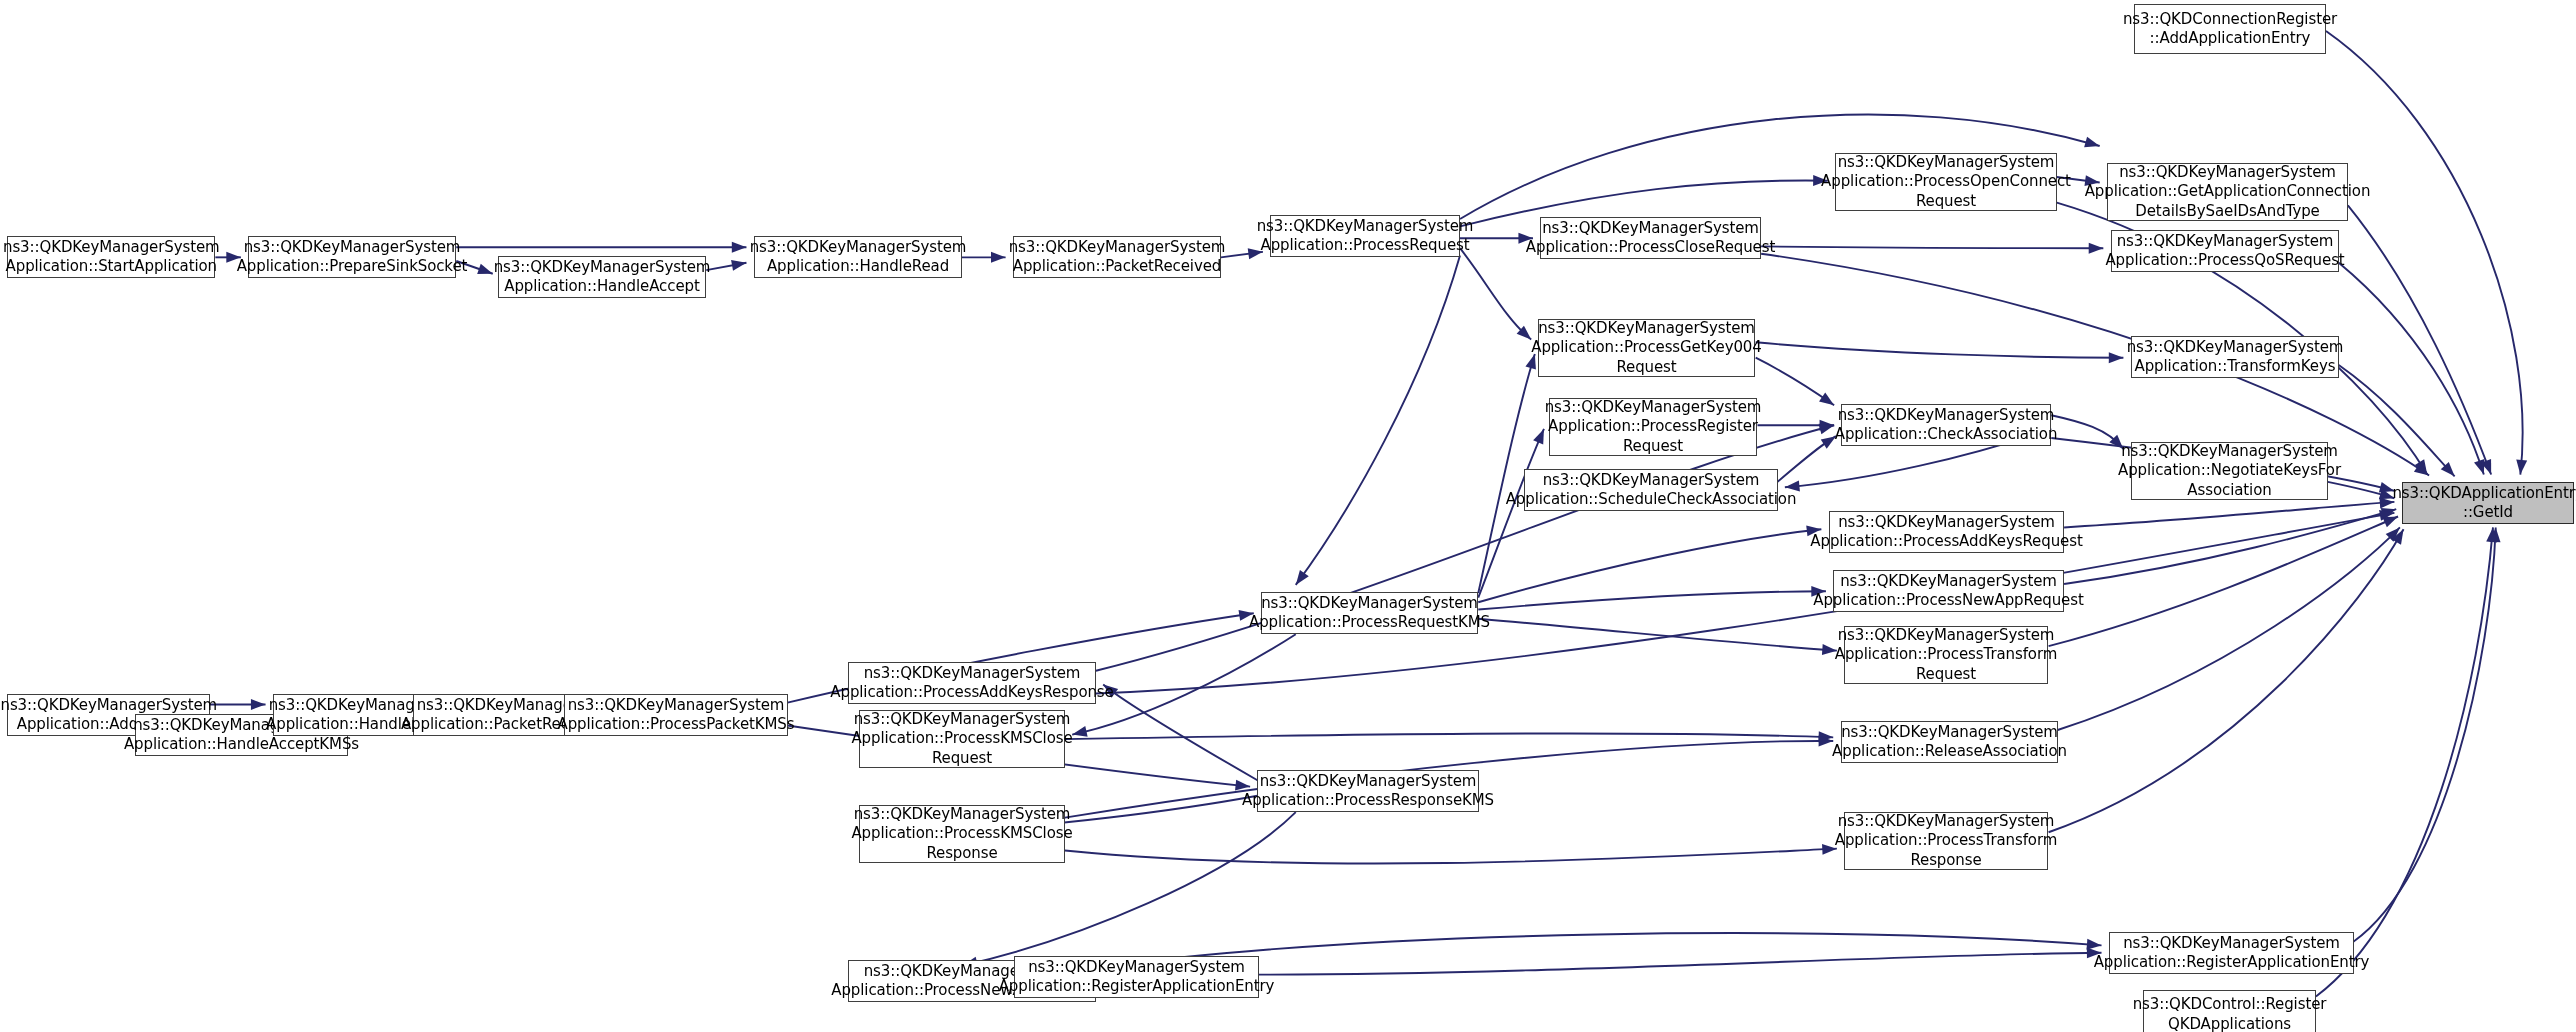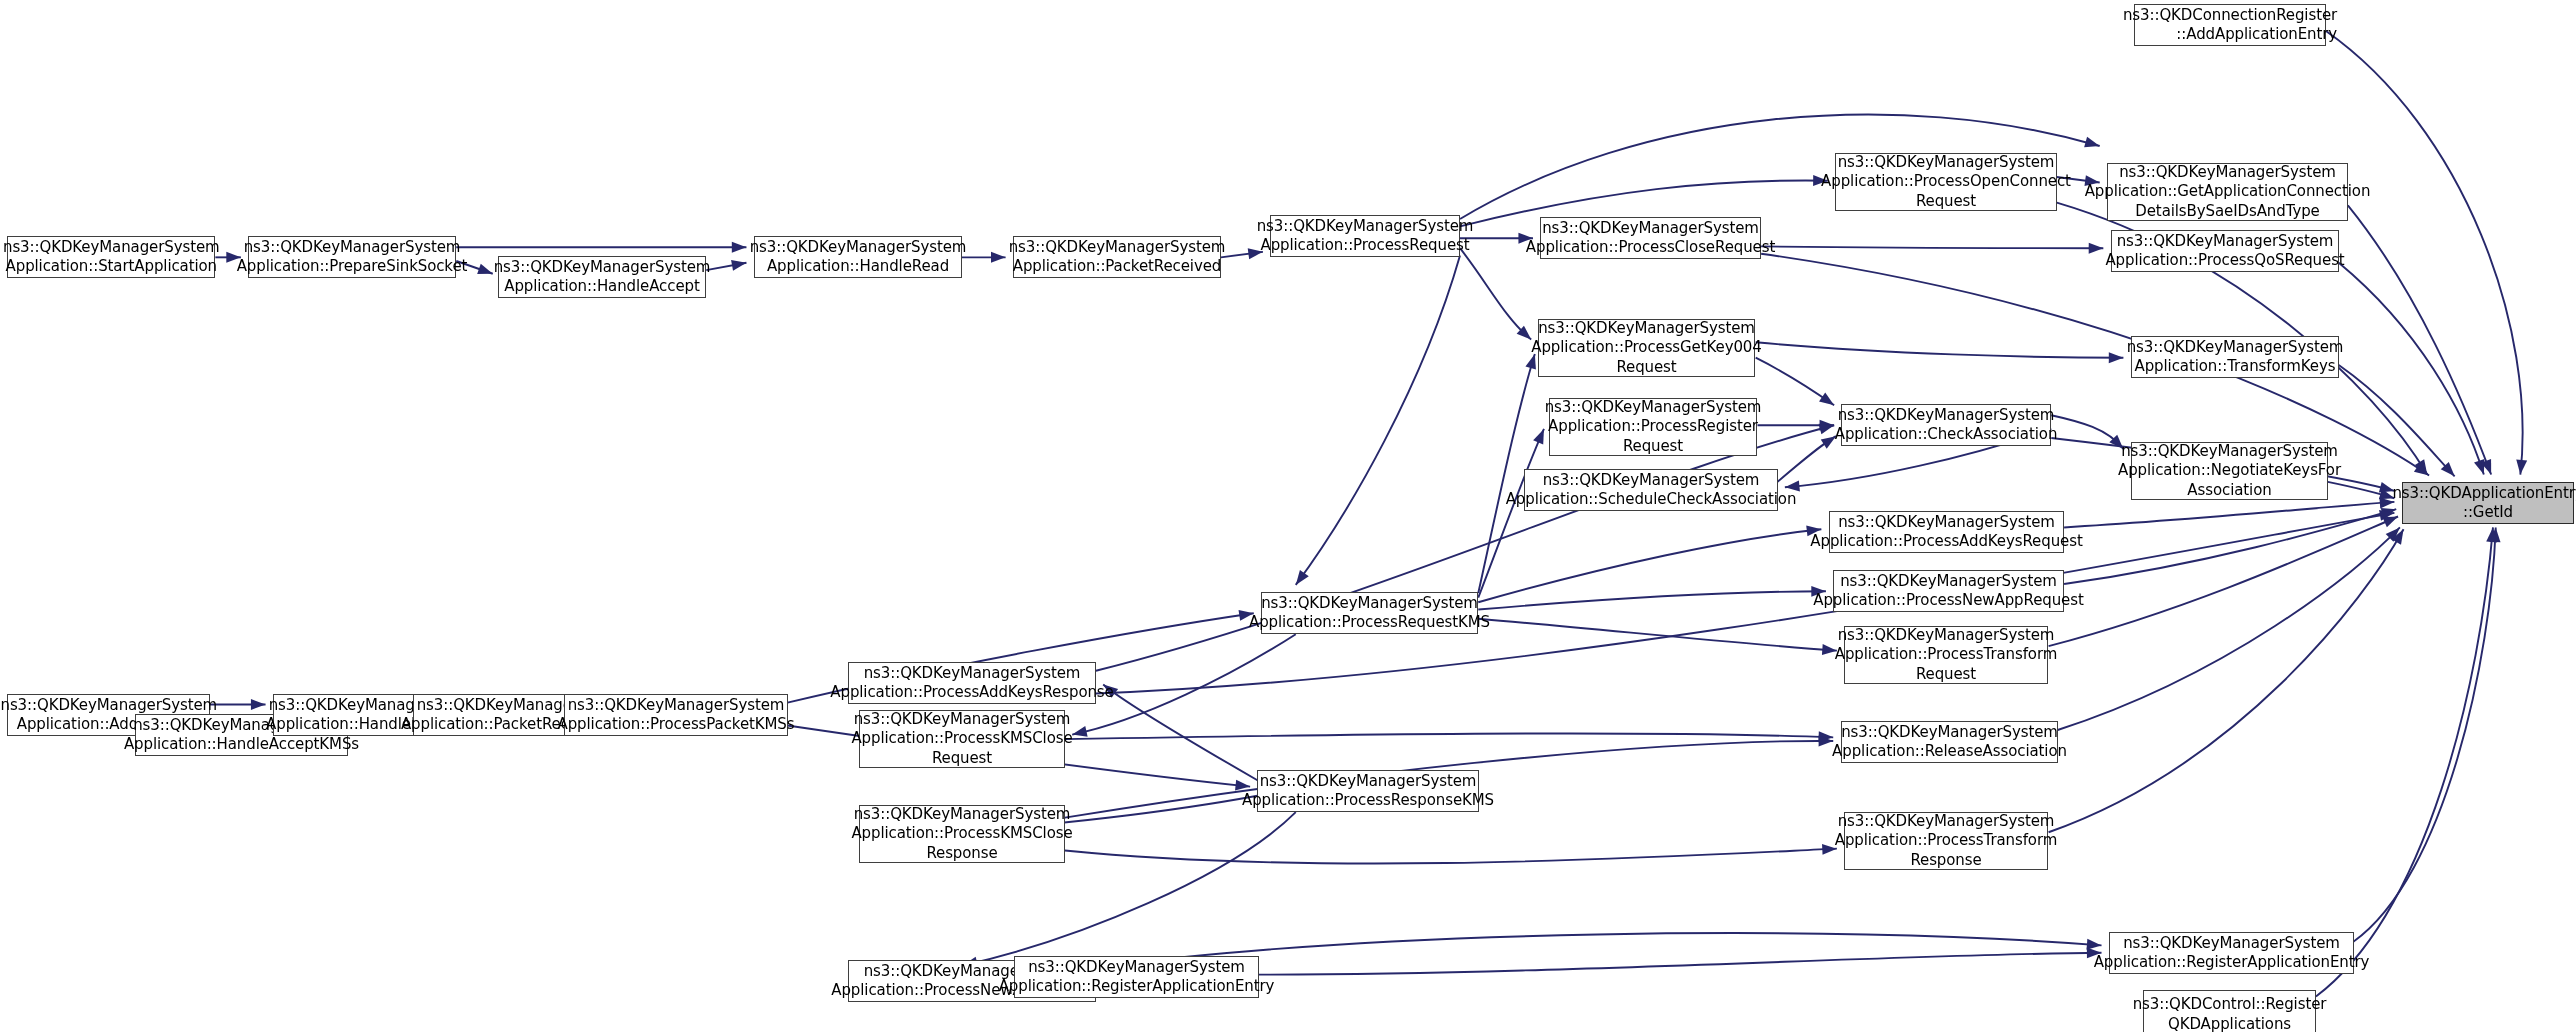--- a/index.html
+++ b/index.html
@@ -242,16 +242,16 @@
 Application::ProcessTransform
 Response</div>
     <div class="gnode" style="left: 848px; top: 960px; width: 248px; height: 42px;">ns3::QKDKeyManagerSystem
 Application::ProcessNewAppResponse</div>
     <div class="gnode" style="left: 1014px; top: 956px; width: 245px; height: 42px;">ns3::QKDKeyManagerSystem
 Application::RegisterApplicationEntry</div>
     <div class="gnode" style="left: 2109px; top: 932px; width: 245px; height: 42px;">ns3::QKDKeyManagerSystem
 Application::RegisterApplicationEntry</div>
     <div class="gnode" style="left: 2143px; top: 990px; width: 173px; height: 49px;">ns3::QKDControl::Register
 QKDApplications</div>
-    <div class="gnode" style="left: 2134px; top: 3.7px; width: 192px; height: 42px; text-align: right;">ns3::QKDConnectionRegister
+    <div class="gnode" style="left: 2134px; top: 3.7px; width: 192px; height: 50px;">ns3::QKDConnectionRegister
 ::AddApplicationEntry</div>
   </div>
 
 
 </body></html>

